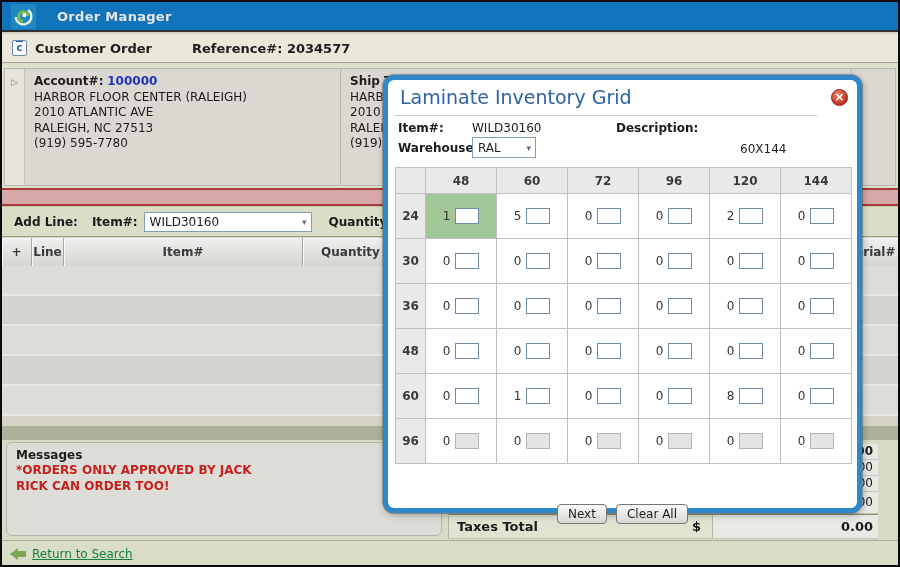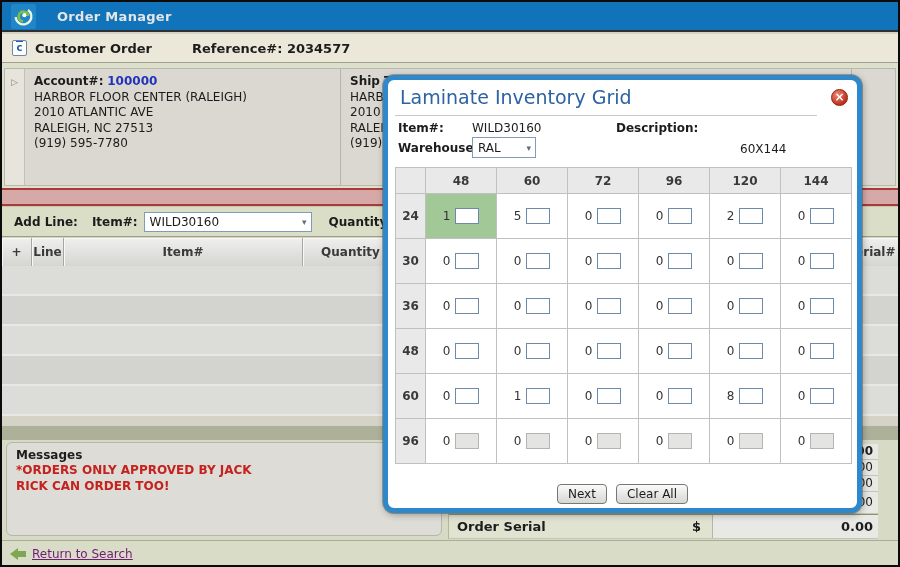--- a/index.html
+++ b/index.html
@@ -75,21 +75,21 @@
   .trow.taxes{height:22px;line-height:21px;}
   .trow.ot{height:25px;line-height:23px;border-top:1px solid #8e9279;font-size:13px;}
   .tlabel{flex:1;background:#dfe3d0;padding-left:8px;}
   .tcur{width:20px;background:#dfe3d0;}
   .tval{width:166px;background:#e8e8e4;border-left:1px solid #b2b6a2;text-align:right;padding-right:5px;}
   .tax-arr{position:absolute;left:301px;top:5px;color:#666;font-size:9px;line-height:9px;}
 
   
   .footer-bar{position:absolute;left:0;top:538px;right:0;bottom:0;background:#d9ddc8;border-top:1px solid #a9ad97;}
   .ret{position:absolute;left:8px;top:6px;display:flex;align-items:center;gap:5px;}
-  .ret a{color:#701a75;text-decoration:underline;cursor:pointer;}
+  .ret a{color:#15803d;text-decoration:underline;cursor:pointer;}
   .ret-ic{position:relative;width:17px;height:12px;}
   .ret-ic::before{content:"";position:absolute;left:0;top:0;border-top:6px solid transparent;
                   border-bottom:6px solid transparent;border-right:8px solid #7fa653;}
   .ret-ic::after{content:"";position:absolute;left:8px;top:3px;width:8px;height:6px;background:#7fa653;}
 
   
   .modal{position:absolute;left:381px;top:73px;width:479px;height:438px;background:#fff;z-index:10;
          border:5px solid var(--modal_border,#2f88c9);border-radius:11px;
          box-shadow:0 0 0 1px rgba(80,80,80,.45),1px 2px 7px rgba(0,0,0,.3);}
   .modal-title{position:absolute;left:12px;top:6px;font-size:19px;color:var(--title_blue,#2d62a3);}
@@ -114,21 +114,21 @@
   .lam-grid thead th{height:26px;width:71px;}
   .lam-grid th.corner, .lam-grid tbody th{width:30px;}
   .lam-grid td{height:45px;background:#fff;}
   .lam-grid td.sel{background:var(--highlight_green,#a3c898);}
   .cellwrap{display:flex;align-items:center;justify-content:center;gap:5px;}
   .qv{font-size:12px;color:#333;}
   .cin{width:24px;height:16px;border:1px solid #6d8aa8;background:#fff;padding:0;}
   .cin.dis{background:#e4e4e3;border-color:#b4b4b2;}
   .modal-btns{position:absolute;left:0;right:0;top:404px;display:flex;justify-content:center;gap:9px;}
   .mbtn{background:linear-gradient(#fbfbfa,#d6d6d2);border:1px solid #777;border-radius:4px;
-        font-size:12px;padding:2px 10px;cursor:pointer;}
+        font-size:12px;padding:2px 10px;cursor:pointer;margin-top:20px;}
 </style>
 </head>
 <body>
 
 <div class="screen">
 
   <div class="titlebar">
     <div class="logo">
       <svg width="21" height="21" viewBox="0 0 24 24">
         <circle cx="12" cy="12" r="9" fill="none" stroke="#e9f5e2" stroke-width="2.6" stroke-dasharray="36 22" transform="rotate(-55 12 12)"></circle>
@@ -227,21 +227,21 @@
           <div class="tval">.00</div>
         </div>
         <div class="trow taxes">
           <div class="tlabel">Taxes:</div>
           <div class="tcur">$</div>
           <div class="tval">.00</div>
           <span class="tax-arr">▾</span>
         </div>
       </div>
     <div class="trow ot">
-      <div class="tlabel b">Order Serial</div>
+      <div class="tlabel b">Taxes Total</div>
       <div class="tcur b">$</div>
       <div class="tval b">0.00</div>
     </div>
   </div>
 
   <div class="footer-bar">
     <div class="ret">
       <span class="ret-ic"></span>
       <a>Return to Search</a>
     </div>

